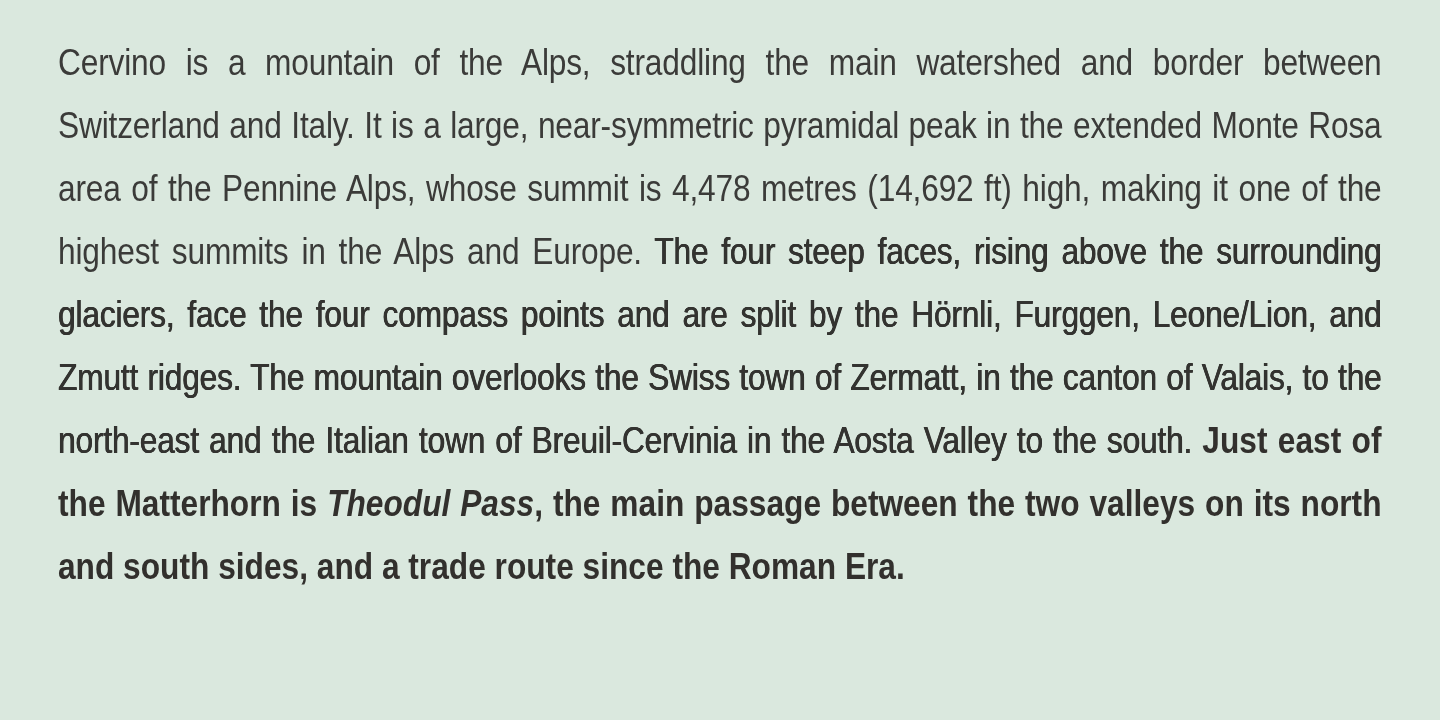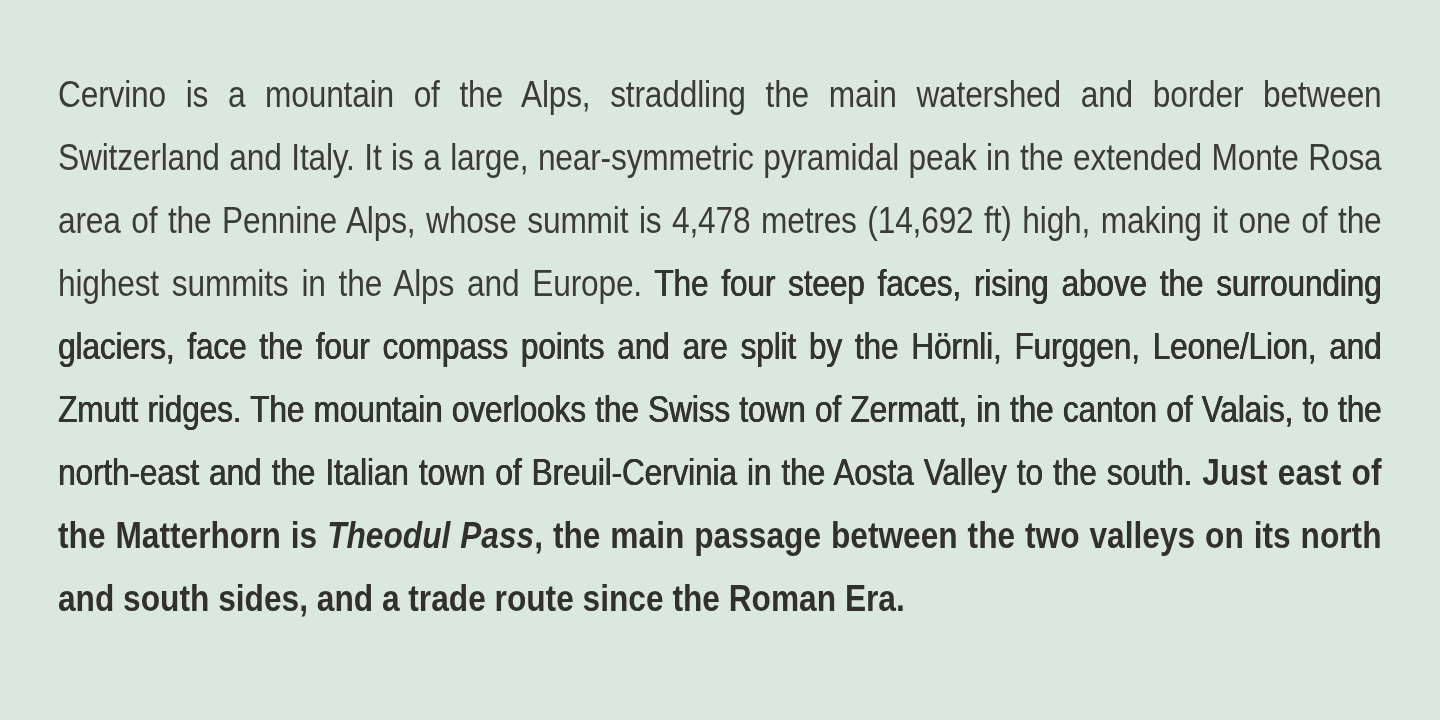--- a/index.html
+++ b/index.html
@@ -9,21 +9,21 @@
   body {
     width: 1440px;
     height: 720px;
     overflow: hidden;
     background: #dae8de;
   }
   main[data-name="specimen-page"] {
     box-sizing: border-box;
     width: 1440px;
     height: 720px;
-    padding: 63px 0 0 58px;
+    padding: 31px 0 0 58px;
   }
   
   p[data-name="specimen-paragraph"] {
     margin: 0;
     width: 1504px;               
     transform: scaleX(0.88);
     transform-origin: 0 0;
     font-family: "Liberation Sans", sans-serif;
     font-size: 36px;
     line-height: 63px;

